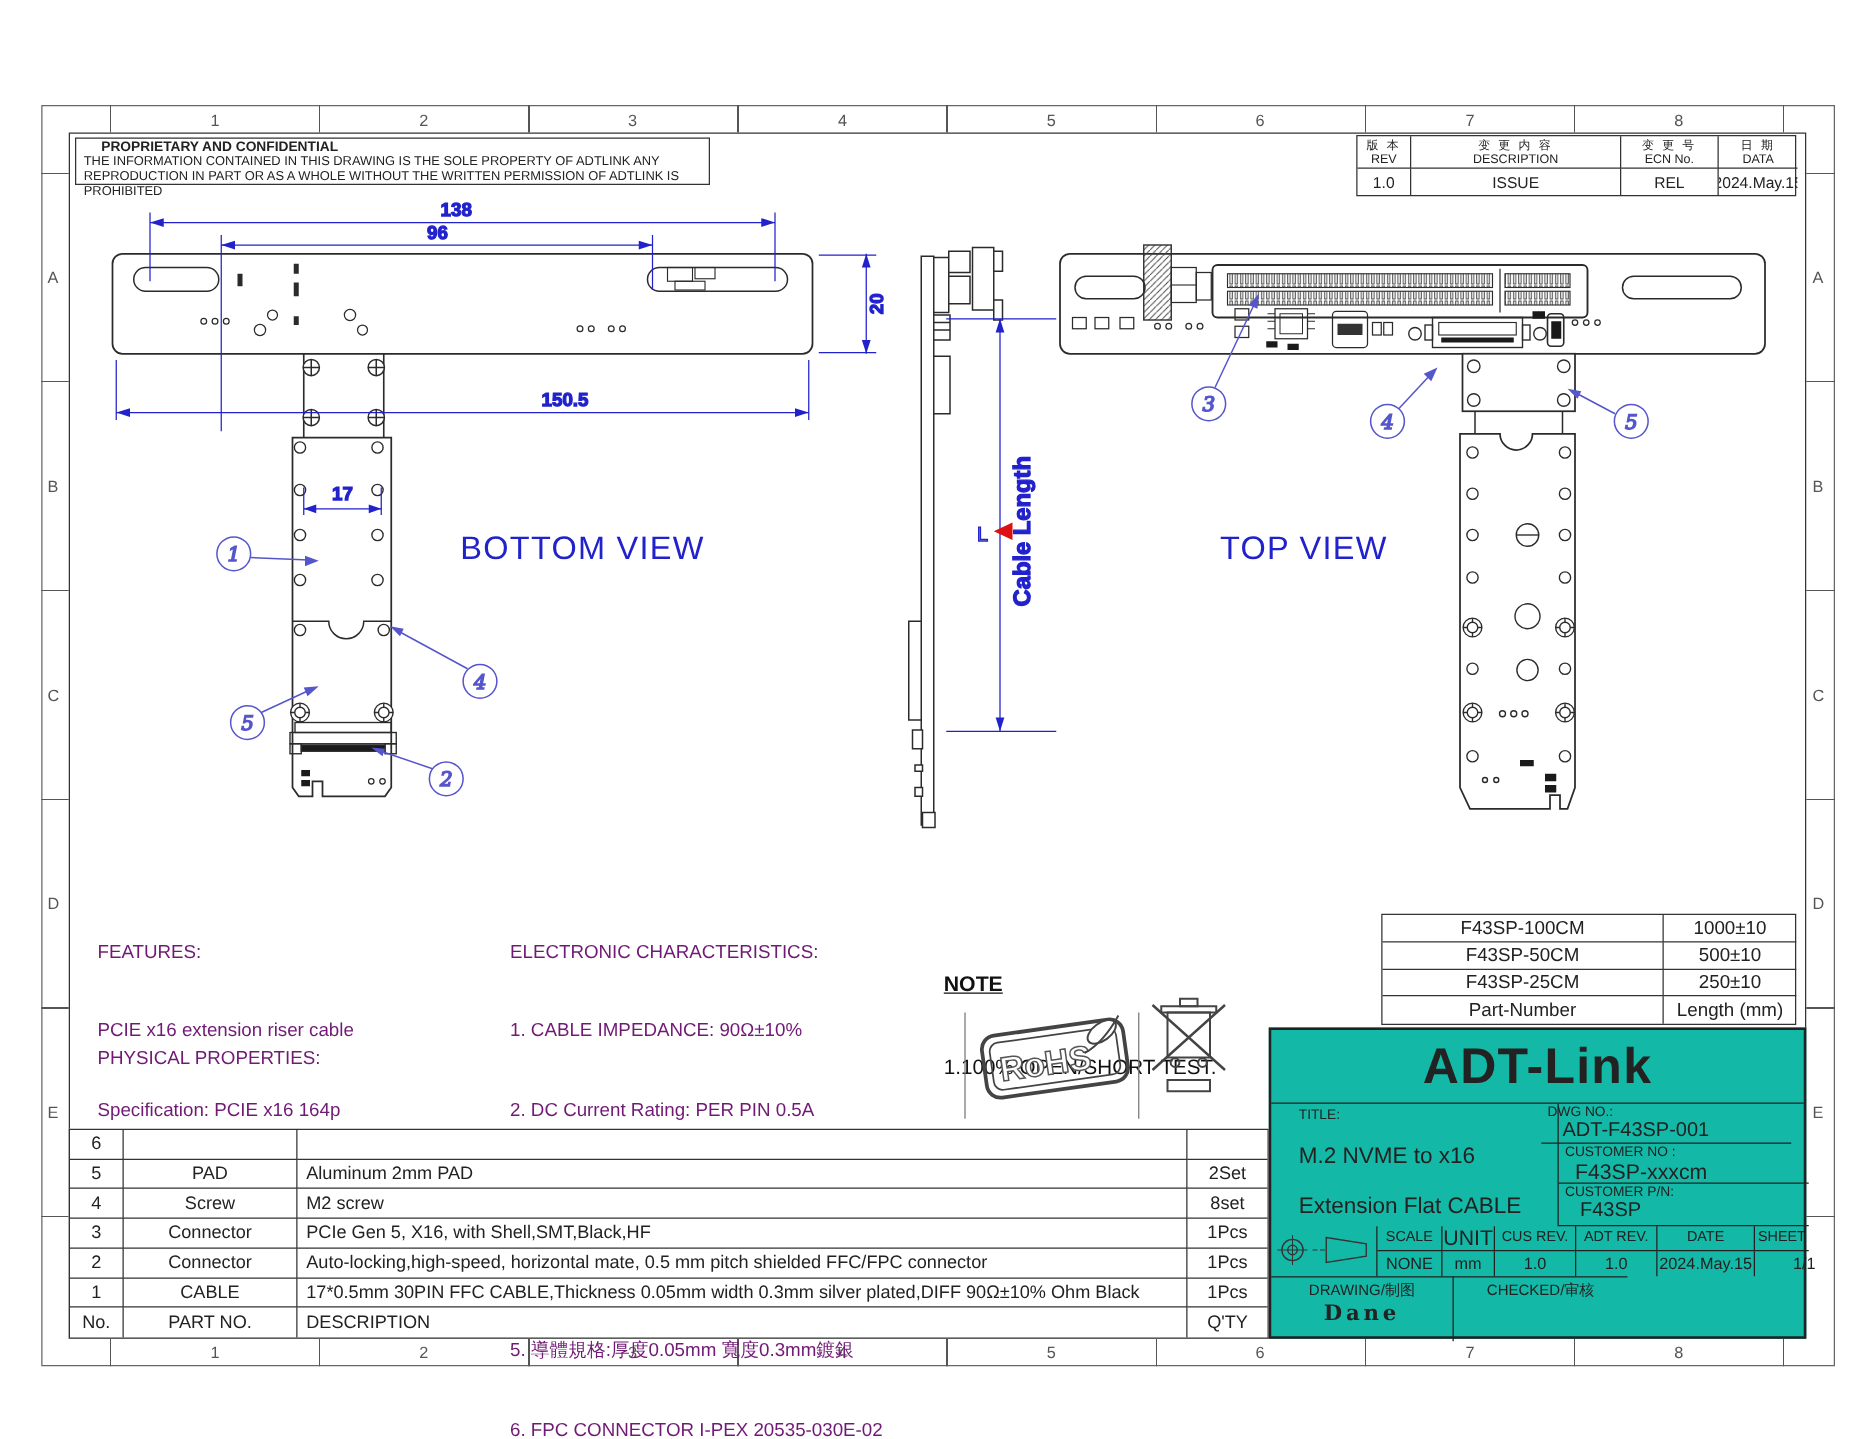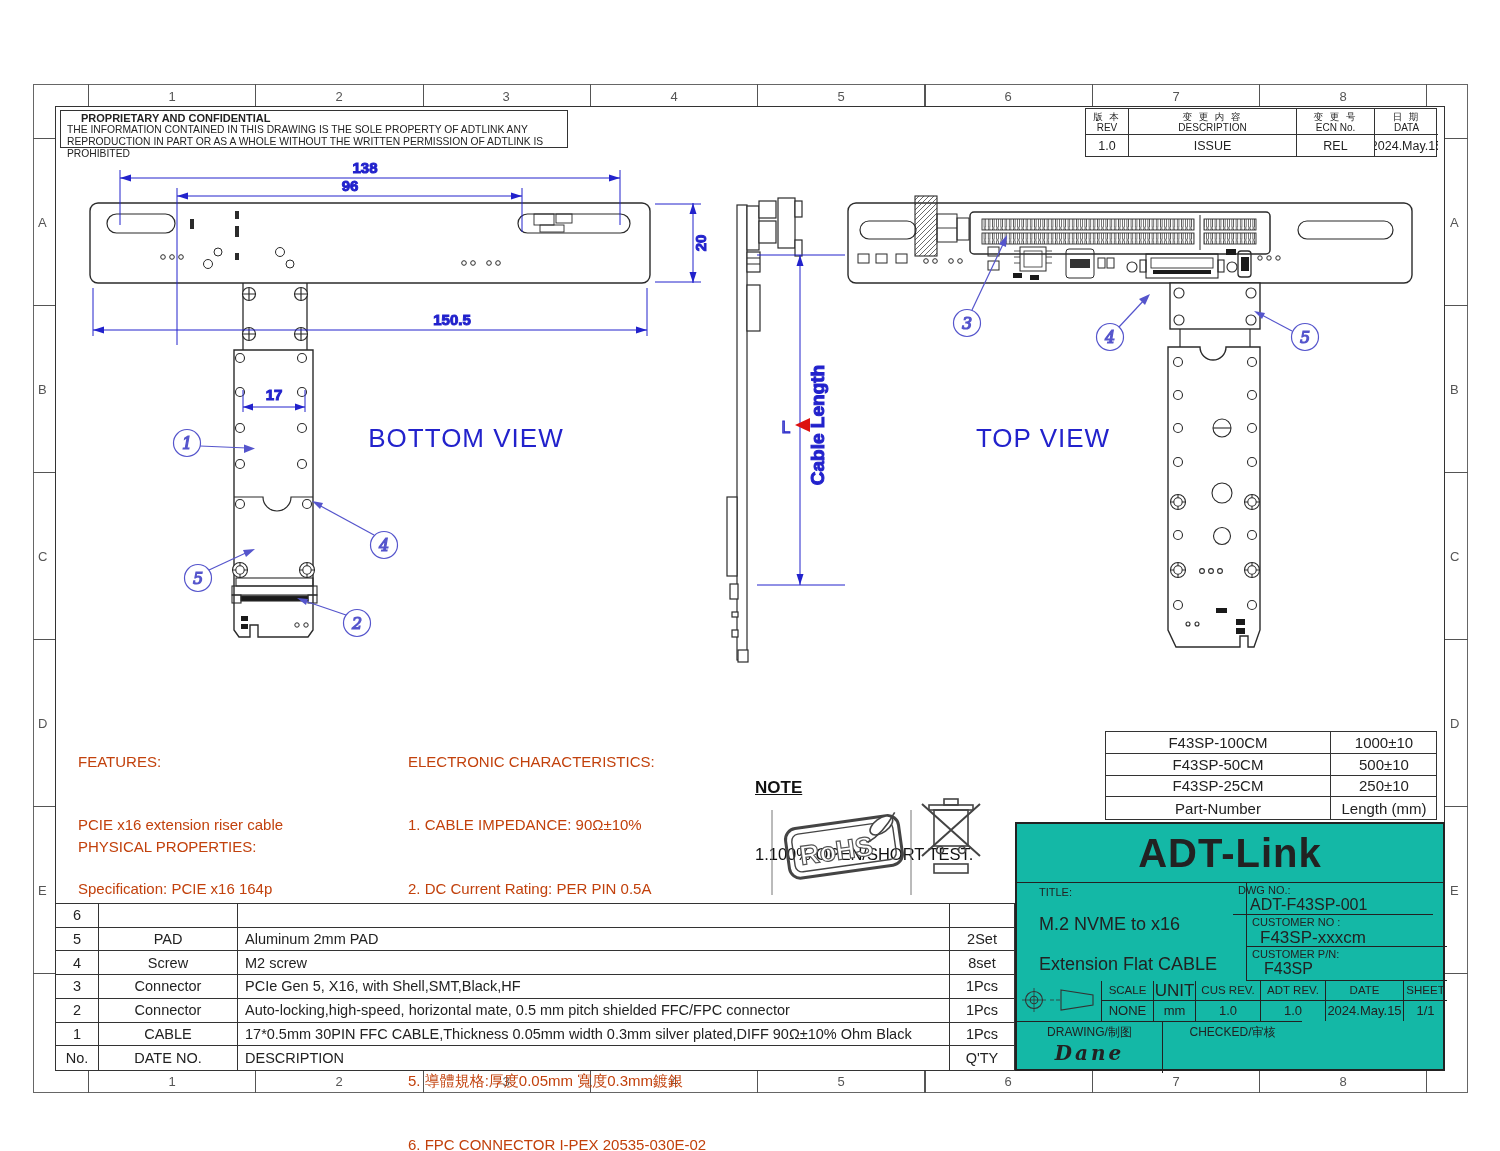--- a/index.html
+++ b/index.html
@@ -19,31 +19,31 @@
   .grid-table{display:grid;border:1.5px solid #333;background:#fff}
   .grid-table>div{border-right:1px solid #333;border-bottom:1px solid #333;display:flex;align-items:center;justify-content:center;overflow:hidden;white-space:nowrap}
   .grid-table>div.last-c{border-right:none}
   .grid-table>div.last-r{border-bottom:none}
   .grid-table>div.al{justify-content:flex-start;padding-left:7px}
   .rev-table{left:1085px;top:108px;width:352px;height:49px;grid-template-columns:43px 168px 78px 63px;grid-template-rows:26px auto;font-size:12.5px}
   .rev-table .hd{flex-direction:column;line-height:11px;font-size:10px}
   .rev-table .cn{font-size:9.5px;letter-spacing:2px}
   .len-table{left:1105px;top:731px;width:332px;height:89px;grid-template-columns:225px 106px;grid-template-rows:repeat(4,1fr);font-size:15px}
   .bom{left:55px;top:903px;width:960px;height:168px;grid-template-columns:43px 139px 712px 64px;grid-template-rows:repeat(7,1fr);font-size:14.5px}
-  .blu{color:#c2410c}
+  .blu{color:#701a75}
   .tblock{font-size:15px;line-height:21.3px;white-space:pre}
   .note-block{font-size:16.5px;line-height:22px;color:#111;white-space:pre}
   .note-title{font-weight:bold;text-decoration:underline;font-size:17px}
   .red{color:#dd1111}
   
   .tb-wrap{left:1015px;top:822px;width:430px;height:249px;border:2px solid #222;background:#14b8a6}
   .tb-wrap .cell{position:absolute;overflow:hidden}
   .brand{left:0;top:0;width:100%;height:59px;border-bottom:1.5px solid #222;display:flex;align-items:center;justify-content:center;font-size:40px;font-weight:bold;letter-spacing:1px}
   .small-lab{font-size:11px;color:#222}
-  .sig{font-family:"DejaVu Serif",serif;font-style:italic;font-weight:600;font-size:20px;letter-spacing:3px}
+  .sig{font-family:"DejaVu Serif",serif;font-weight:600;font-size:17px;letter-spacing:3px}
   svg text{font-family:"Liberation Sans",sans-serif}
   .dimtxt{fill:#2222cc;font-size:15px;font-weight:600}
   .viewtxt{fill:#2222cc;font-size:26px;font-weight:500;letter-spacing:1px}
   .callnum{fill:#5555cc;font-size:16px;font-style:italic;font-family:"DejaVu Serif",serif}
 </style>
 </head>
 <body>
 
 <div class="abs frame-outer"></div>
 <div class="abs frame-inner"></div>
@@ -477,21 +477,21 @@
   <div class="cell" style="left:137px;top:157px;width:42px;height:20px;border-right:1px solid #222;border-bottom:1px solid #222;text-align:center;font-size:17px;line-height:19px">UNIT</div>
   <div class="cell" style="left:179px;top:157px;width:65px;height:20px;border-right:1px solid #222;border-bottom:1px solid #222;text-align:center;font-size:11.5px;line-height:19px">CUS REV.</div>
   <div class="cell" style="left:244px;top:157px;width:65px;height:20px;border-right:1px solid #222;border-bottom:1px solid #222;text-align:center;font-size:11.5px;line-height:19px">ADT REV.</div>
   <div class="cell" style="left:309px;top:157px;width:78px;height:20px;border-right:1px solid #222;border-bottom:1px solid #222;text-align:center;font-size:11.5px;line-height:19px">DATE</div>
   <div class="cell" style="left:387px;top:157px;width:43px;height:20px;border-bottom:1px solid #222;text-align:center;font-size:11.5px;line-height:19px">SHEET</div>
   <div class="cell" style="left:85px;top:177px;width:52px;height:20px;border-right:1px solid #222;text-align:center;font-size:13px;line-height:19px">NONE</div>
   <div class="cell" style="left:137px;top:177px;width:42px;height:20px;border-right:1px solid #222;text-align:center;font-size:13px;line-height:19px">mm</div>
   <div class="cell" style="left:179px;top:177px;width:65px;height:20px;border-right:1px solid #222;text-align:center;font-size:13px;line-height:19px">1.0</div>
   <div class="cell" style="left:244px;top:177px;width:65px;height:20px;border-right:1px solid #222;text-align:center;font-size:13px;line-height:19px">1.0</div>
   <div class="cell" style="left:309px;top:177px;width:78px;height:20px;border-right:1px solid #222;text-align:center;font-size:13px;line-height:19px">2024.May.15</div>
-  <div class="cell" style="left:387px;top:177px;width:43px;height:20px;text-align:center;font-size:13px;line-height:19px">1/1</div>
+  <div class="cell" style="left:405px;top:177px;width:43px;height:20px;text-align:center;font-size:13px;line-height:19px">1/1</div>
 
   <div class="cell" style="left:0;top:197px;width:145px;height:52px;border-top:1px solid #222;text-align:center">
     <div class="small-lab" style="font-size:12px;padding-top:2px">DRAWING/制图</div>
     <div class="sig">Dane</div>
   </div>
   <div class="cell" style="left:145px;top:197px;width:140px;height:52px;border-top:1px solid #222;border-left:1px solid #222;text-align:center">
     <div class="small-lab" style="font-size:12px;padding-top:2px">CHECKED/审核</div>
   </div>
 </div>
 
@@ -520,16 +520,16 @@
   <div>Connector</div>
   <div class="al">Auto-locking,high-speed, horizontal mate, 0.5 mm pitch shielded FFC/FPC connector</div>
   <div class="last-c">1Pcs</div>
 
   <div>1</div>
   <div>CABLE</div>
   <div class="al">17*0.5mm 30PIN FFC CABLE,Thickness 0.05mm width 0.3mm silver plated,DIFF 90Ω±10% Ohm Black</div>
   <div class="last-c">1Pcs</div>
 
   <div class="last-r">No.</div>
-  <div class="last-r">DATE NO.</div>
+  <div class="last-r">PART NO.</div>
   <div class="last-r al">DESCRIPTION</div>
   <div class="last-r last-c">Q'TY</div>
 </div>
 
 </body></html>

